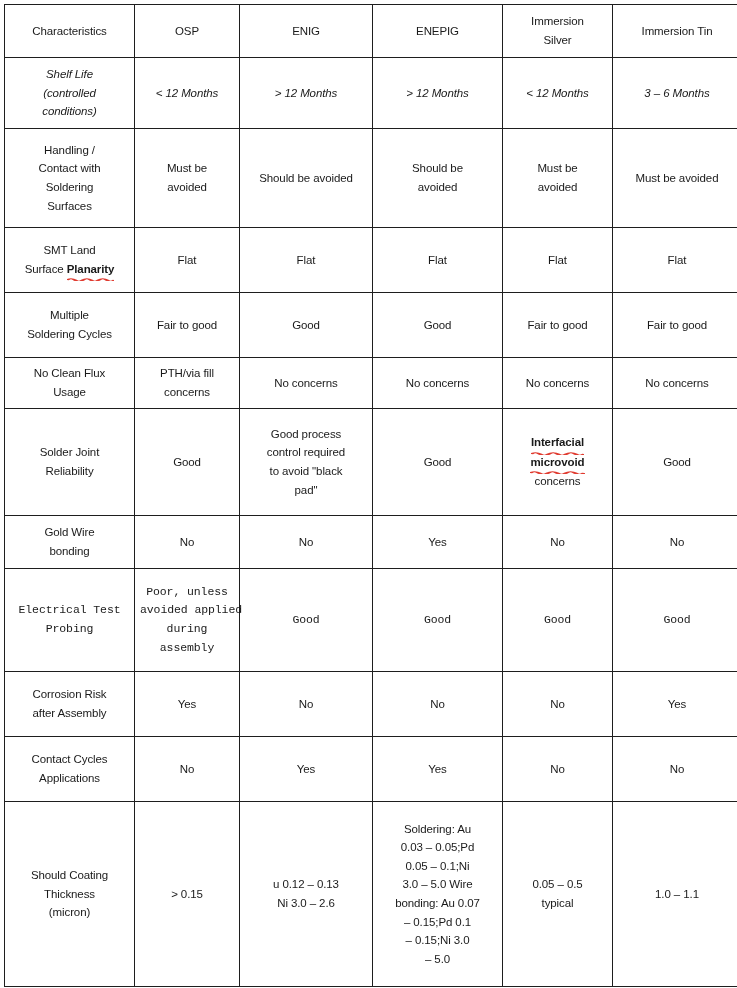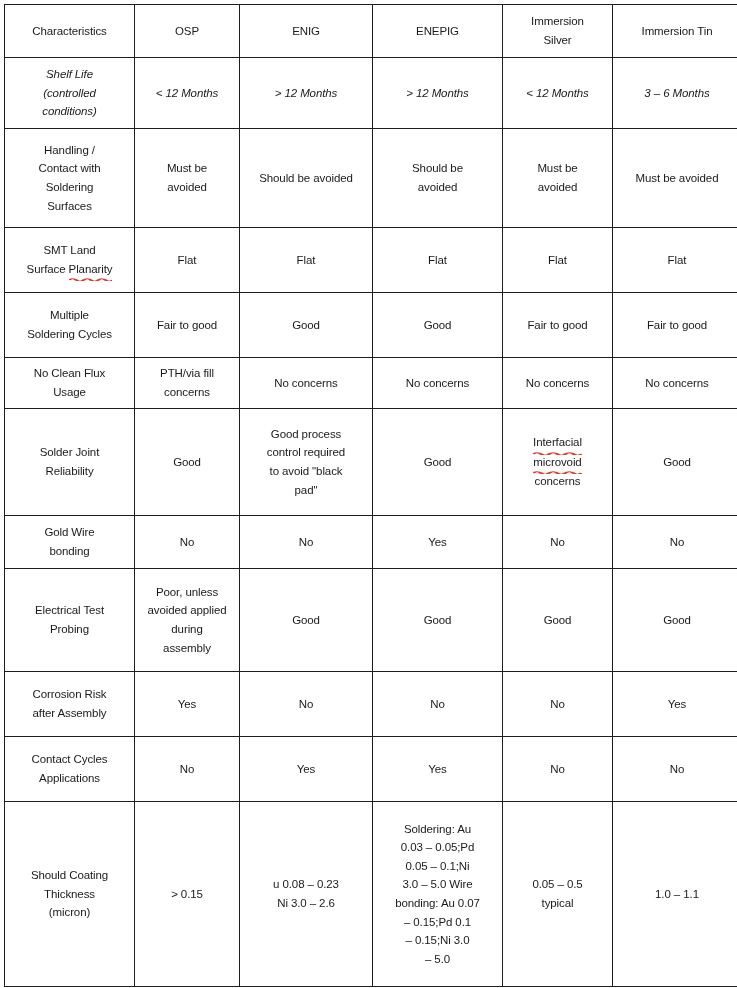--- a/index.html
+++ b/index.html
@@ -42,34 +42,35 @@
   col.c5 { width: 129px; }
 
   tr.r-header  td { height: 46px; }
   tr.r-0 td { height: 64px; font-style: italic; }
   tr.r-1 td { height: 92px; }
   tr.r-2 td { height: 58px; }
   tr.r-3 td { height: 58px; }
   tr.r-4 td { height: 44px; }
   tr.r-5 td { height: 100px; }
   tr.r-6 td { height: 46px; }
-  tr.r-7 td { height: 96px; }
+  tr.r-7 td { height: 96px; font-family: Liberation Mono, monospace; }
   tr.r-8 td { height: 58px; }
   tr.r-9 td { height: 58px; }
   tr.r-10 td { height: 178px; }
 
   td.char-cell { }
   .cell-text { display: block; }
   .cell-text .ln { display: block; white-space: nowrap; }
 
   
   .sp {
     display: inline-block;
     position: relative;
     padding-bottom: 1px;
+    font-weight: bold;
   }
   .sp::after {
     content: "";
     position: absolute;
     left: 0;
     right: 0;
     bottom: -1px;
     height: 3px;
     background-image:
       repeating-linear-gradient(135deg,
@@ -503,21 +504,21 @@
             <span class="ln">(micron)</span>
           </span>
         </td>
         <td>
           <span class="cell-text">
             <span class="ln">&gt; 0.15</span>
           </span>
         </td>
         <td>
           <span class="cell-text">
-            <span class="ln">u 0.08 – 0.23</span>
+            <span class="ln">u 0.12 – 0.13</span>
             <span class="ln">Ni 3.0 – 2.6</span>
           </span>
         </td>
         <td>
           <span class="cell-text">
             <span class="ln">Soldering: Au</span>
             <span class="ln">0.03  –  0.05;Pd</span>
             <span class="ln">0.05  –  0.1;Ni</span>
             <span class="ln">3.0  –  5.0 Wire</span>
             <span class="ln">bonding: Au 0.07</span>

